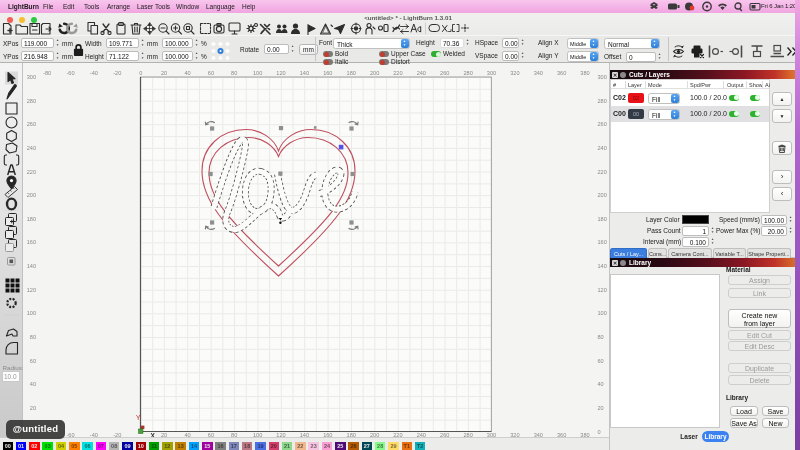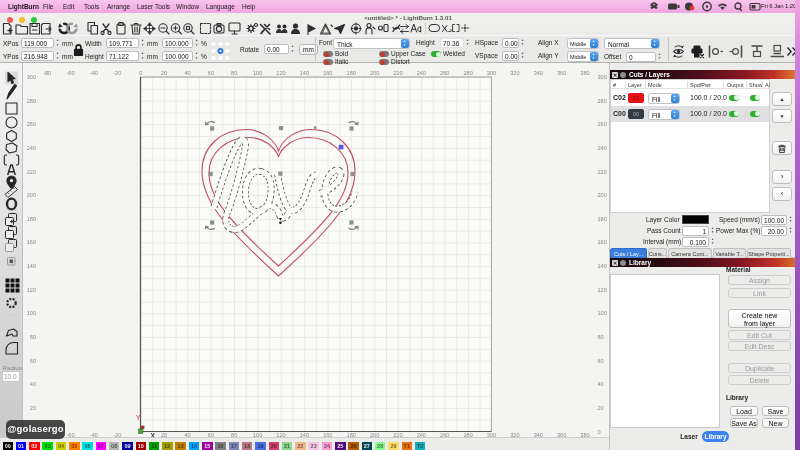--- a/index.html
+++ b/index.html
@@ -611,15 +611,15 @@
     <span class="chip" style="left:308.4px;background:#F6C4E1;color:rgba(0,0,0,0.55)">23</span>
     <span class="chip" style="left:321.7px;background:#FA9ED4;color:rgba(0,0,0,0.55)">24</span>
     <span class="chip" style="left:335.0px;background:#500A78;color:#e8e8e8">25</span>
     <span class="chip" style="left:348.3px;background:#B45A00;color:rgba(0,0,0,0.55)">26</span>
     <span class="chip" style="left:361.6px;background:#004754;color:#e8e8e8">27</span>
     <span class="chip" style="left:374.9px;background:#86FA88;color:rgba(0,0,0,0.55)">28</span>
     <span class="chip" style="left:388.2px;background:#FFDB66;color:rgba(0,0,0,0.55)">29</span>
     <span class="chip" style="left:401.5px;background:#E87010;color:rgba(0,0,0,0.55)">T1</span>
     <span class="chip" style="left:414.8px;background:#10B0B8;color:rgba(0,0,0,0.55)">T2</span>
   </div>
-<div class="abs" id="badge">@golasergo</div>
+<div class="abs" id="badge">@untitled</div>
 <div class="abs" id="wall"></div>
 <div id="wtitle">&lt;untitled&gt; * - LightBurn 1.3.01</div>
 
 </body></html>

